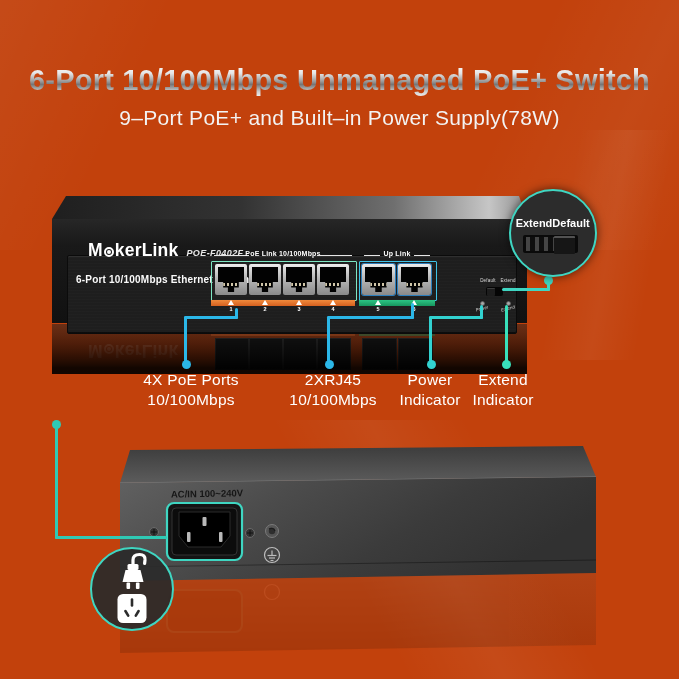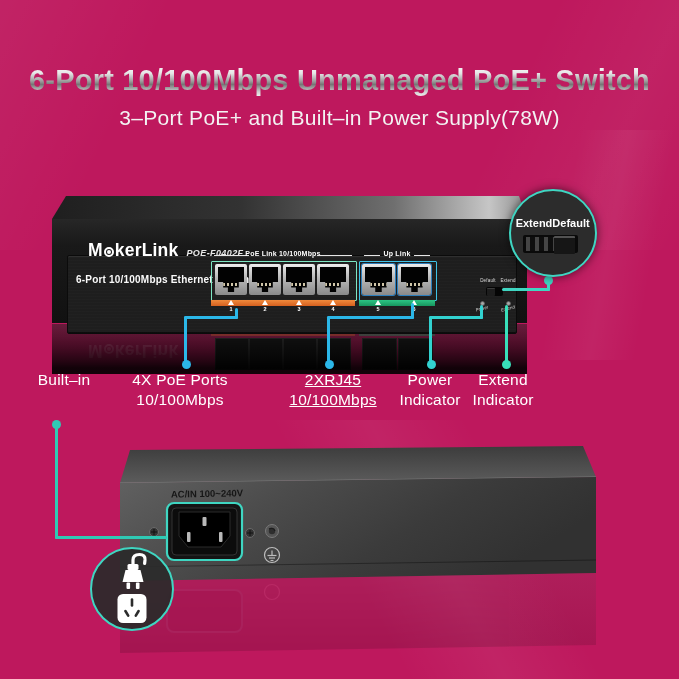--- a/index.html
+++ b/index.html
@@ -1,16 +1,16 @@
 <!DOCTYPE html>
 <html><head>
 <meta charset="utf-8">
 <style>
   html,body{margin:0;padding:0;background:#000;}
-  #stage{position:relative;width:679px;height:679px;background:#be185d;overflow:hidden;
+  #stage{position:relative;width:679px;height:679px;background:#c2410c;overflow:hidden;
          font-family:"Liberation Sans",sans-serif;color:#fff;}
   
   .streak{position:absolute;pointer-events:none;}
   .streak-a{left:0;top:0;width:679px;height:250px;
     background:linear-gradient(115deg,rgba(255,255,255,.05) 0%,transparent 22%,transparent 70%,rgba(255,255,255,.045) 86%,transparent 100%);}
   .streak-b{left:0;top:420px;width:679px;height:259px;
     background:linear-gradient(62deg,transparent 50%,rgba(255,255,255,.05) 62%,transparent 74%);}
   .streak-c{left:520px;top:130px;width:159px;height:230px;
     background:linear-gradient(100deg,transparent 30%,rgba(255,255,255,.05) 55%,transparent 78%);}
   
@@ -92,21 +92,21 @@
 </head>
 <body>
 
 <div id="stage">
 
   <div class="streak streak-a"></div>
   <div class="streak streak-b"></div>
   <div class="streak streak-c"></div>
 
   <div class="title">6-Port 10/100Mbps Unmanaged PoE+ Switch</div>
-  <div class="subtitle">3–Port PoE+ and Built–in Power Supply(78W)</div>
+  <div class="subtitle">9–Port PoE+ and Built–in Power Supply(78W)</div>
 
   <div class="front-device">
     <div class="top-face"></div>
     <div class="front-face">
       <div class="panel"></div>
 
       <div class="brand-row" style="top:21px;">
         <span class="brand-txt">M</span>
         <span class="logo-o"></span>
         <span class="brand-txt">kerLink</span>
@@ -232,27 +232,26 @@
   <div class="cdot" style="left:427px;top:360px;background:#32d2d0;"></div>
 
   <div class="ln" style="left:505px;top:305px;width:3px;height:58px;background:#38e0bb;"></div>
   <div class="cdot" style="left:502px;top:360px;background:#38e0bb;"></div>
 
   <div class="cdot" style="left:52px;top:420px;background:#2fc9b4;"></div>
   <div class="ln" style="left:55px;top:427px;width:3px;height:112px;background:#2fc9b4;"></div>
   <div class="ln" style="left:55px;top:536px;width:112px;height:3px;background:#2fc9b4;"></div>
 
   <div class="cl" style="left:2px;width:124px;">
-    <div>Built–in</div>
-  </div>
-  <div class="cl" style="left:118px;width:124px;">
+  </div>
+  <div class="cl" style="left:129px;width:124px;">
     <div>4X PoE Ports</div>
     <div>10/100Mbps</div>
   </div>
-  <div class="cl" style="left:271px;width:124px;text-decoration:underline;">
+  <div class="cl" style="left:271px;width:124px;">
     <div>2XRJ45</div>
     <div>10/100Mbps</div>
   </div>
   <div class="cl" style="left:378px;width:104px;">
     <div>Power</div>
     <div>Indicator</div>
   </div>
   <div class="cl" style="left:451px;width:104px;">
     <div>Extend</div>
     <div>Indicator</div>

